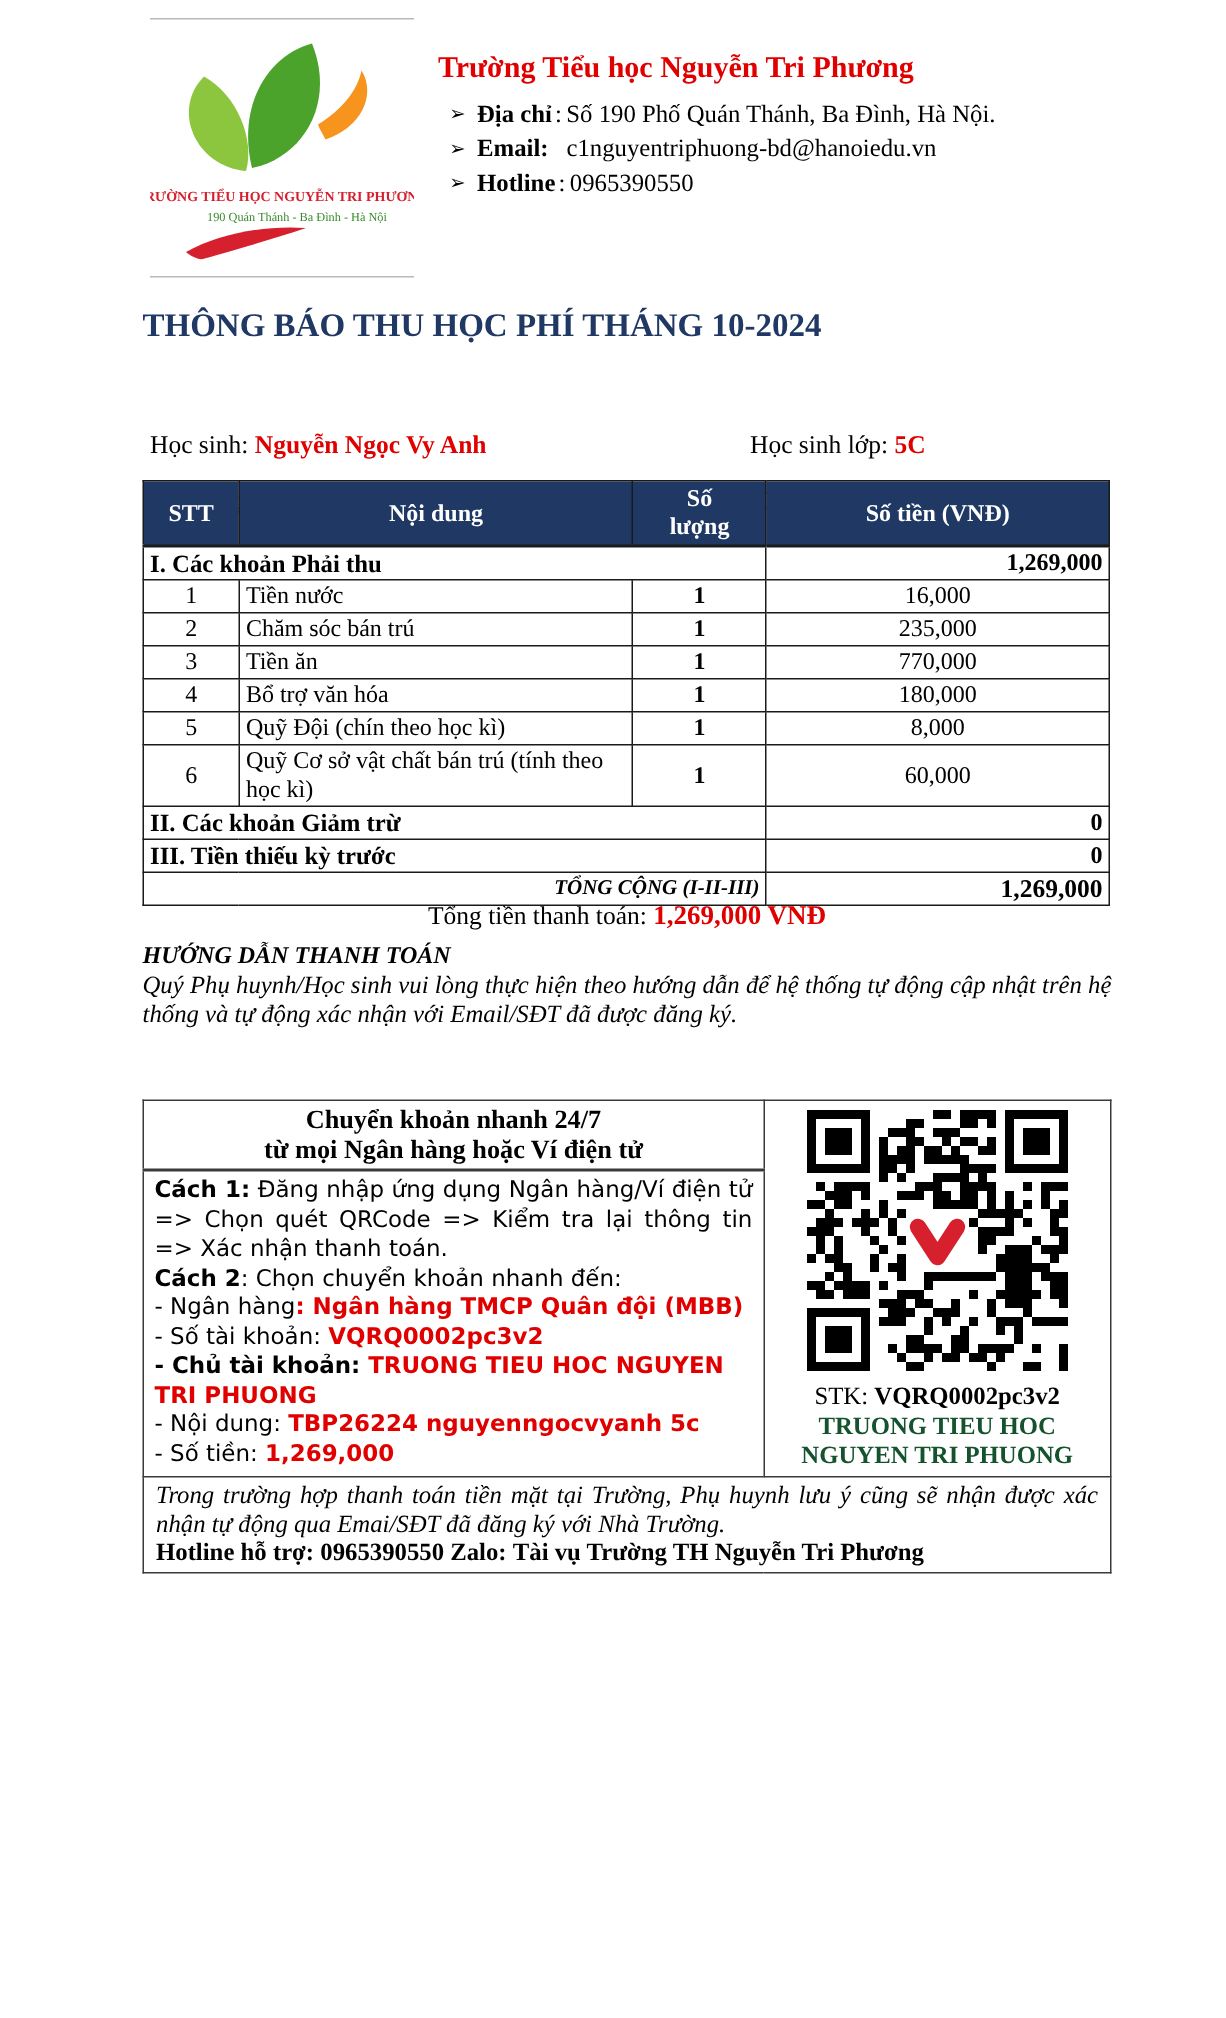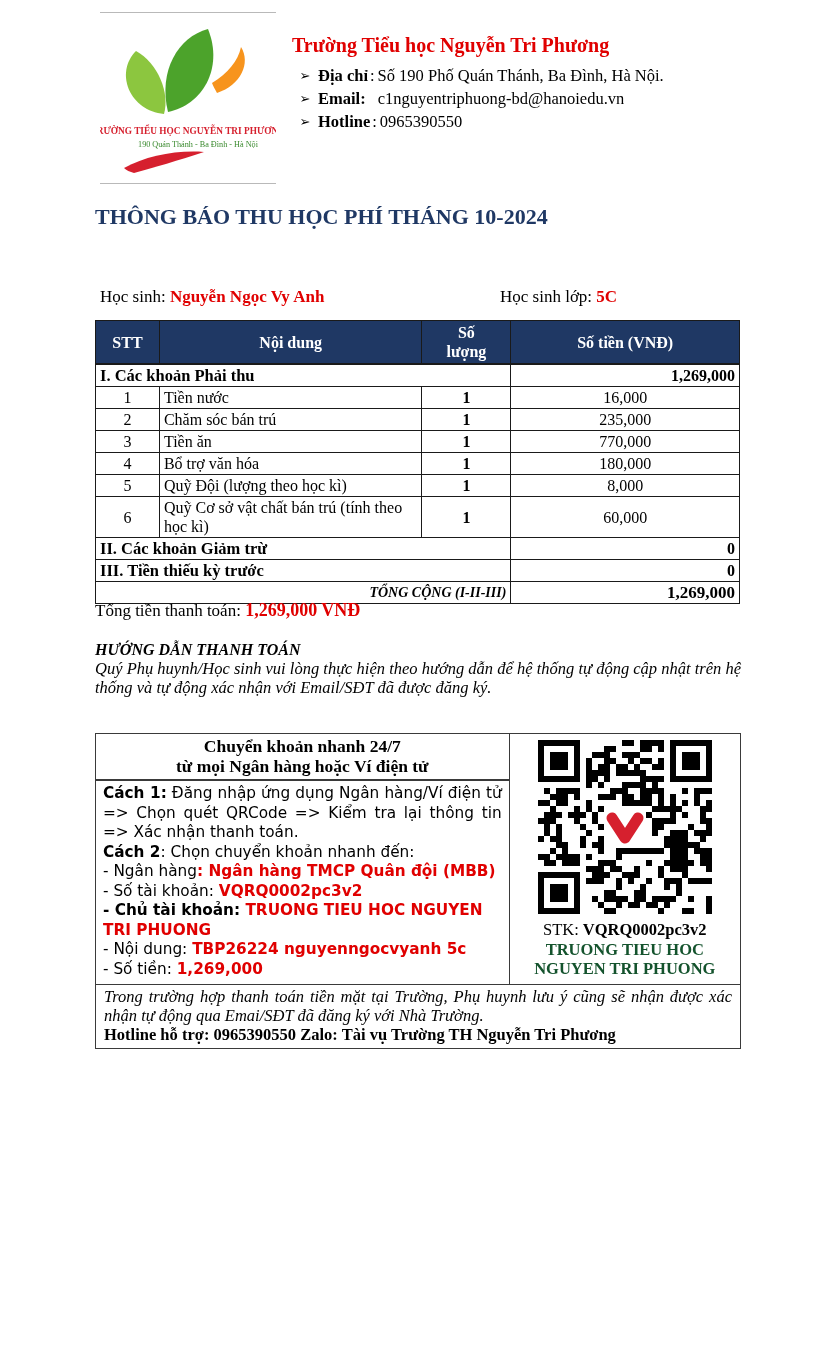--- a/index.html
+++ b/index.html
@@ -33,21 +33,21 @@
   .fee-table th{background:#1f3864;color:#fff;font-size:16px;padding:2px 2px;
                 border-bottom:2px solid #1a1a1a;}
   .th-narrow span{display:inline-block;max-width:3.1em;}
   .c{text-align:center;} .b{font-weight:bold;}
   .sect{font-weight:bold;font-size:16.5px;padding-left:5px;}
   .amt-r{font-weight:bold;text-align:right;padding-right:2px;}
   .total-lbl{font-weight:bold;font-style:italic;text-align:right;font-size:14px;}
 
   
   .summary{position:absolute;left:95px;top:600px;width:646px;}
-  .sum-line1{font-size:17px;margin-bottom:20px;}
+  .sum-line1{font-size:17px;margin-bottom:8px;text-align:center;}
   .sum-line1 .red{font-size:18px;}
   .sum-line2{font-size:17px;font-style:italic;margin-bottom:8px;}
   .sum-line2 .words{font-weight:bold;}
   .guide-title{font-size:16px;font-weight:bold;font-style:italic;margin-bottom:1px;}
   .guide-text{font-size:16.5px;font-style:italic;text-align:justify;line-height:18.5px;}
 
   
   .pay-table{position:absolute;left:95px;top:733px;width:646px;}
   .pay-table td{border:1.5px solid #3a3a3a;vertical-align:top;}
   .pay-head{width:412px;text-align:center;font-weight:bold;font-size:17.5px;
@@ -147,21 +147,21 @@
       <td class="c">770,000</td>
     </tr>
     <tr>
       <td class="c">4</td>
       <td>Bổ trợ văn hóa</td>
       <td class="c b">1</td>
       <td class="c">180,000</td>
     </tr>
     <tr>
       <td class="c">5</td>
-      <td>Quỹ Đội (lượng theo học kì)</td>
+      <td>Quỹ Đội (chín theo học kì)</td>
       <td class="c b">1</td>
       <td class="c">8,000</td>
     </tr>
     <tr>
       <td class="c">6</td>
       <td>Quỹ Cơ sở vật chất bán trú (tính theo học kì)</td>
       <td class="c b">1</td>
       <td class="c">60,000</td>
     </tr>
     <tr>

